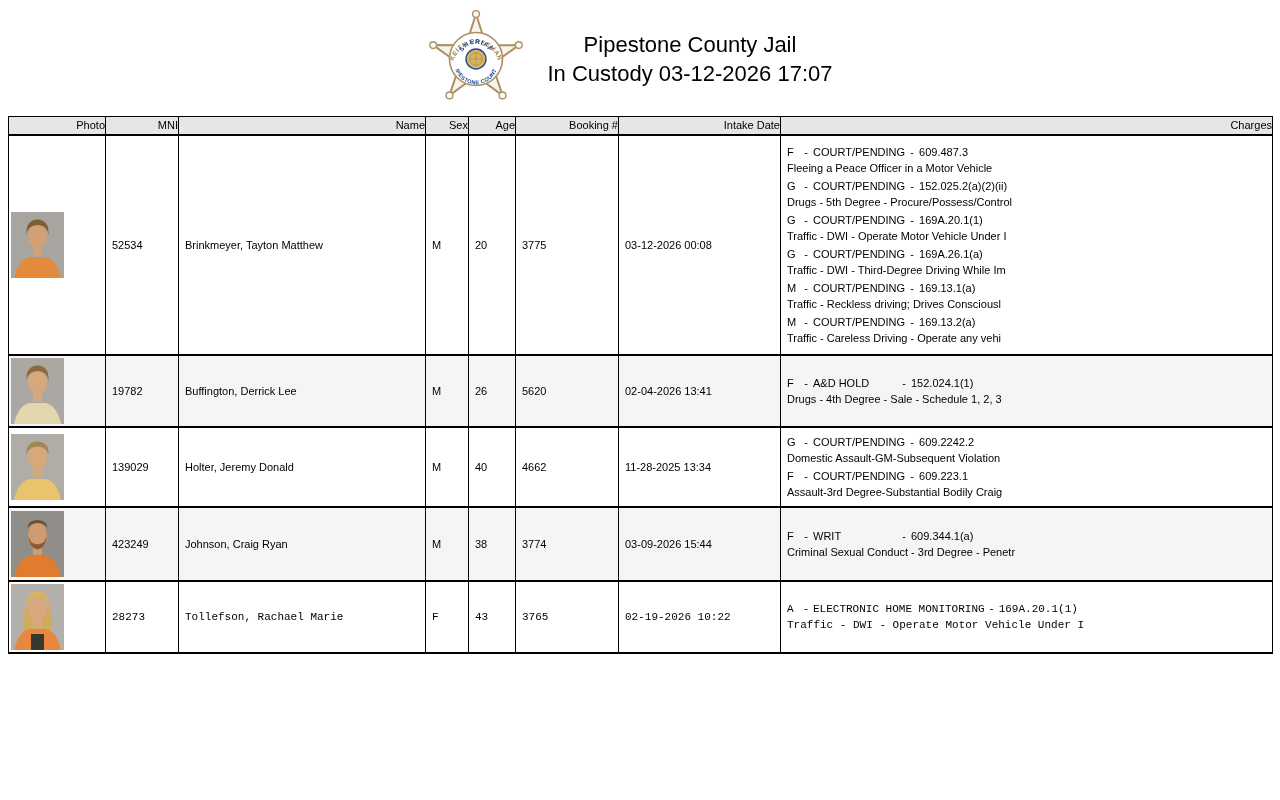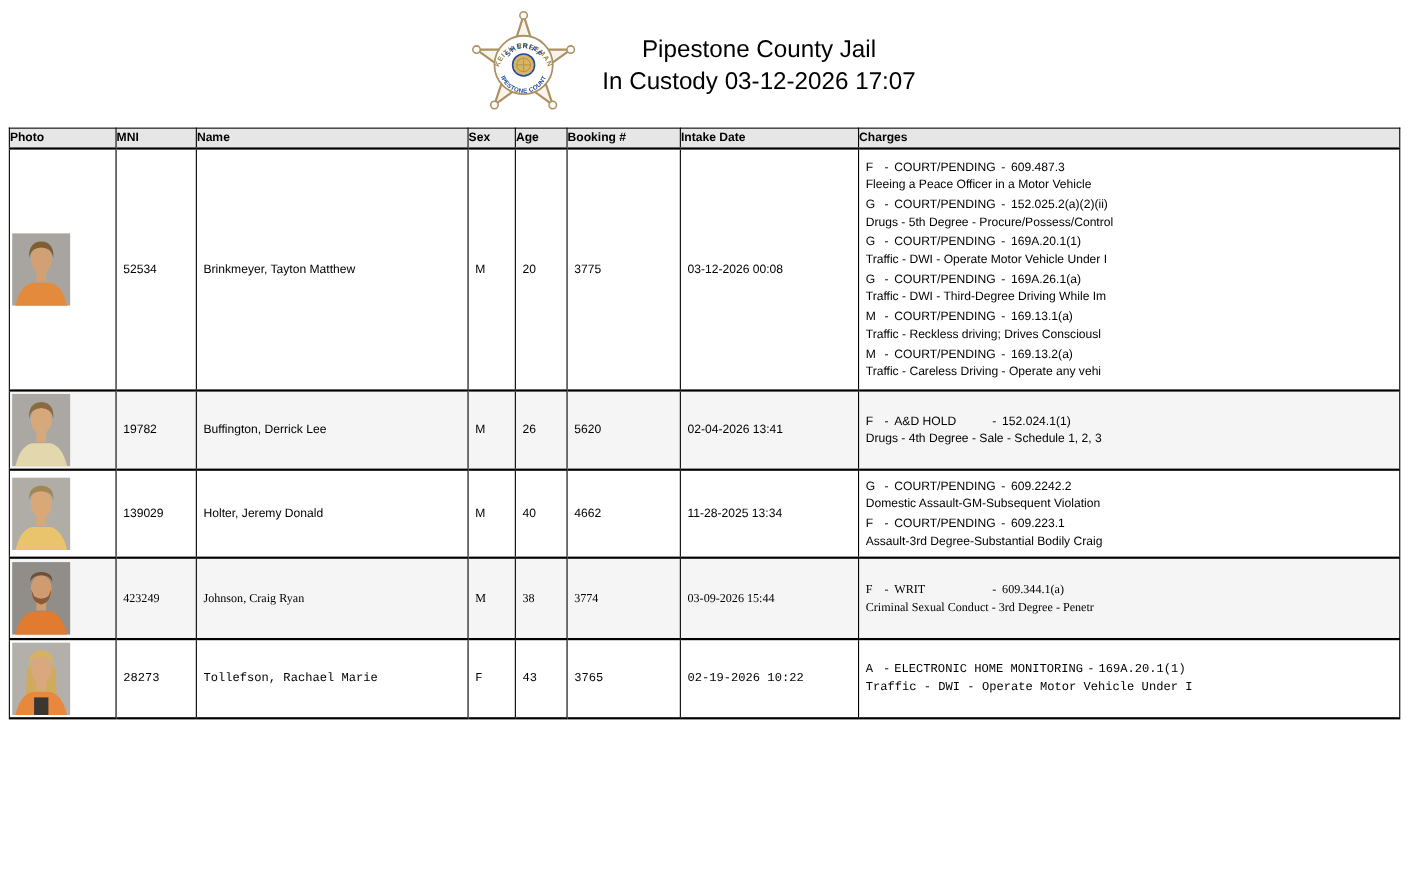--- a/index.html
+++ b/index.html
@@ -25,27 +25,27 @@
   .roster th, .roster td {
     border-left:1px solid var(--border,#000);
     border-right:1px solid var(--border,#000);
     border-top:2px solid var(--border,#000);
     border-bottom:2px solid var(--border,#000);
     vertical-align:middle;
     overflow:hidden;
   }
   .roster thead th {
     background:var(--header-bg,#e6e6e6);
-    font-weight:bold; text-align:left; height:18px;
+    font-weight:normal; text-align:right; height:18px;
     border-top:1px solid var(--border,#000);
   }
   .roster td { padding-left:6px;margin-top:32px; }
   .roster tbody tr:nth-child(even) td { background:var(--row-alt-bg,#f5f5f5); }
   tr.r1 { height:220px; } tr.r2 { height:72px; } tr.r3 { height:73px; }
-  tr.r4 { height:74px;font-family:Liberation Serif, serif; } tr.r5 { height:68px;font-family:Liberation Mono, monospace; }
+  tr.r4 { height:74px; } tr.r5 { height:68px;font-family:Liberation Mono, monospace; }
   td.photo-cell { padding:2px 2px 2px 2px; }
   .mug { width:53px; height:66px; }
   .mug svg { display:block; width:53px; height:66px; }
   .m-bg{fill:var(--bg,#aaa7a2);} .m-skin{fill:var(--skin,#d2a075);}
   .m-hair{fill:var(--hair,#7d5f33);} .m-hair2{fill:var(--hair2,transparent);}
   .m-beard{fill:var(--beard,transparent);} .m-shirt{fill:var(--shirt,#e48a3c);}
   .m-under{fill:var(--under,transparent);}
   
   td.charges-cell { padding:4px 4px 4px 6px; }
   .charge { margin:2px 0; line-height:16px; }

